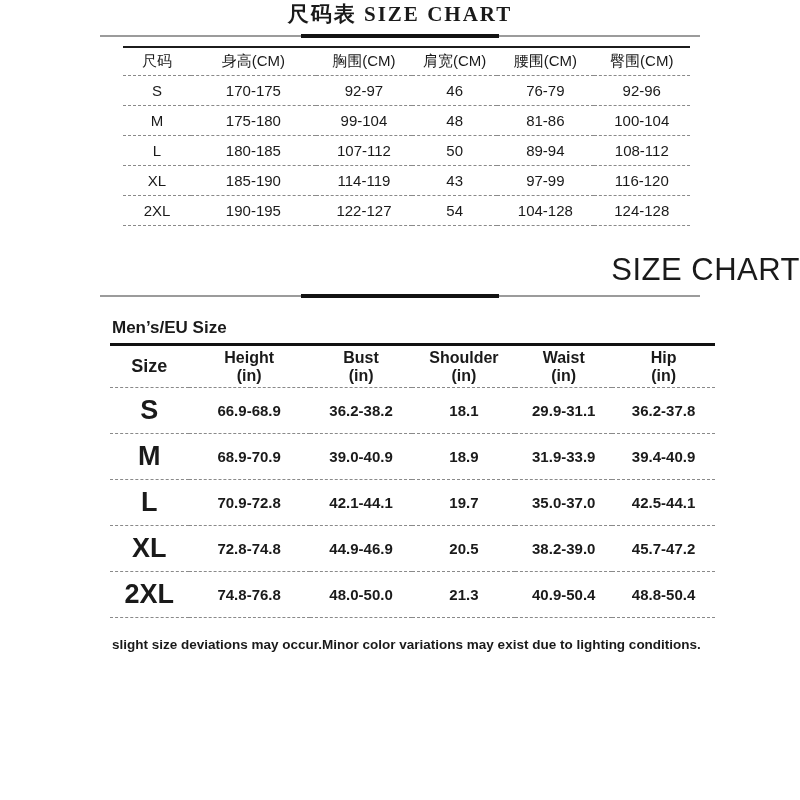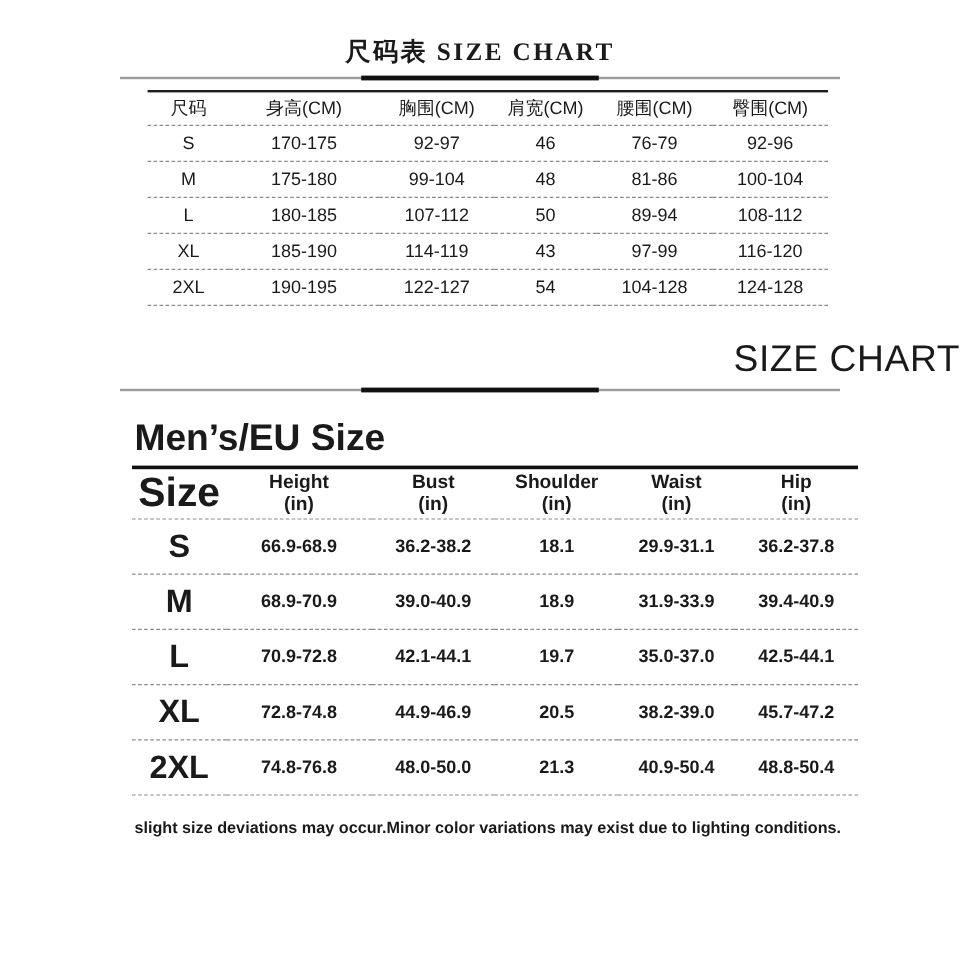--- a/index.html
+++ b/index.html
@@ -3,21 +3,21 @@
 <meta charset="utf-8">
 <style>
   html,body{margin:0;padding:0;background:#e9e9e9;}
   .page{
     width:800px;height:800px;margin:0 auto;background:#ffffff;
     font-family:"Liberation Sans","DejaVu Sans",sans-serif;color:#1a1a1a;
     overflow:hidden;position:relative;
   }
   
   .cn-title{
-    padding-top:29px;text-align:center;
+    text-align:center;
     font-family:"Liberation Serif","DejaVu Serif",serif;
     font-weight:bold;font-size:21px;letter-spacing:2px;
   }
   .rule{position:relative;height:5px;margin:5px 100px 0 100px;}
   .rule .thin{position:absolute;left:0;right:0;top:2px;height:2px;background:#9b9b9b;}
   .rule .thick{position:absolute;left:50%;top:1px;transform:translateX(-50%);width:198px;height:4px;background:#121212;}
   
   .cn-subheader{
     margin:27px 115px 0 123px;display:flex;justify-content:space-between;align-items:flex-end;
   }
@@ -35,29 +35,29 @@
     font-size:15px;font-weight:normal;text-align:center;vertical-align:middle;
     height:27px;border-bottom:1px dashed #8a8a8a;padding:0;
   }
   .cn-table td{
     font-size:15px;text-align:center;vertical-align:middle;height:29px;
     border-bottom:1px dashed #8a8a8a;padding:0;
   }
   .footnote{margin:21px 0 0 88px;font-size:11px;color:#2e2e2e;}
   
   .en-title{margin-top:26px;text-align:right;font-weight:normal;font-size:31px;letter-spacing:0.5px;}
-  .en-subtitle{margin:20px 0 0 112px;font-weight:bold;font-size:31px;}
+  .en-subtitle{margin:20px 0 0 112px;font-weight:bold;font-size:17px;}
   .thick-line{margin:5px 85px 0 110px;height:0;border-top:3px solid #111111;}
   .en-table{width:605px;margin:0 0 0 110px;}
   .en-table th{
     font-weight:bold;text-align:center;vertical-align:middle;height:41px;
     border-bottom:1px dashed #8a8a8a;padding:0;line-height:1.1;
   }
   .en-table th .col-name,.en-table th .col-unit{display:block;font-size:16px;}
-  .en-table th.size-h{font-size:34px;}
+  .en-table th.size-h{font-size:18px;}
   .en-table td{
     font-size:15px;font-weight:bold;text-align:center;vertical-align:middle;height:45px;
     border-bottom:1px dashed #8a8a8a;padding:0;
   }
   .en-table td.size-c{font-size:27px;}
   .footer-note{margin:16px 0 0 112px;font-weight:bold;font-size:13.5px;line-height:1.65;}
 </style>
 </head>
 <body>
 

